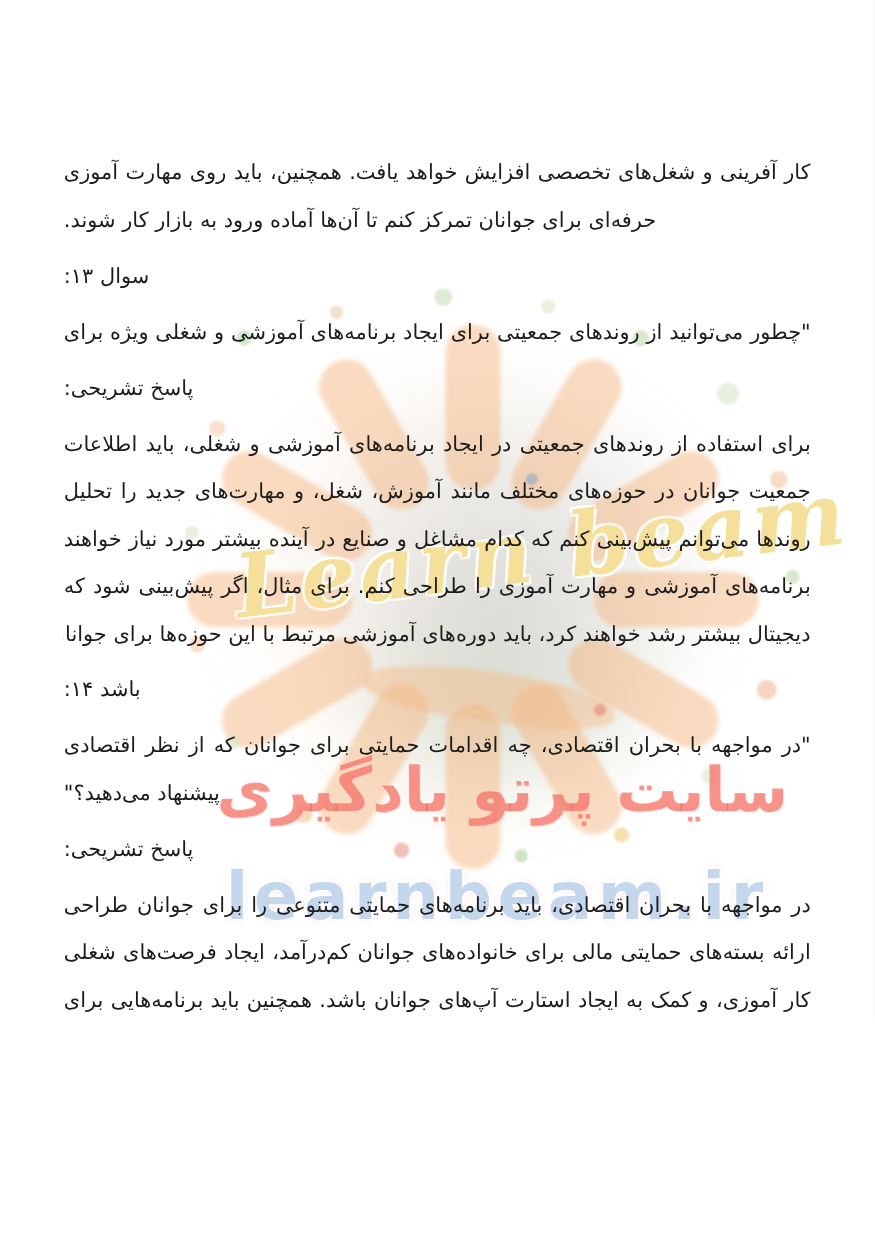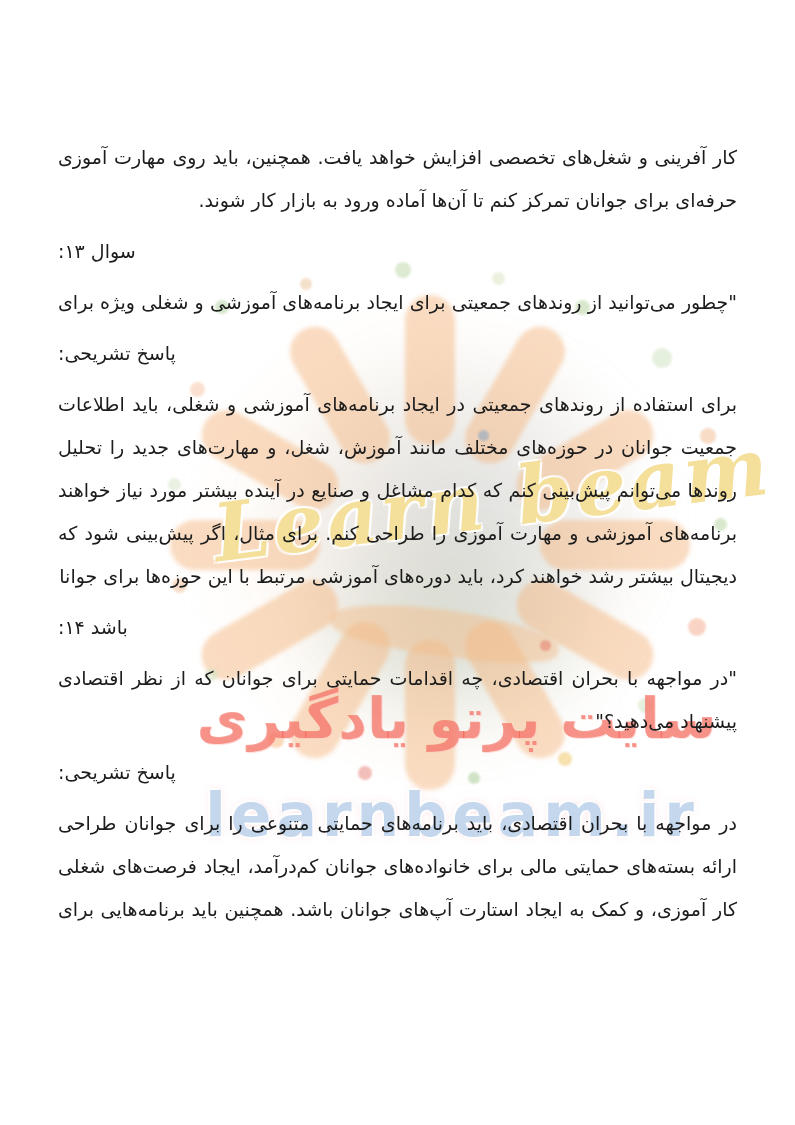--- a/index.html
+++ b/index.html
@@ -52,21 +52,21 @@
     padding:136px 58px 0 58px;
     direction:rtl;
     color:#1c1c1c;
     font-size:19px;
   }
   .line{
     height:43px;line-height:43px;
     overflow:hidden;white-space:nowrap;
   }
   .l-just{text-align:justify;text-align-last:justify;white-space:normal;}
-  .l-center{text-align:right;}
+  .l-center{text-align:left;}
   .l-right{text-align:left;}
   .mt{margin-top:8px;}
 </style>
 </head>
 <body>
 
 <div class="page">
 
   <div class="watermark">
     <div class="wash peach"></div>

